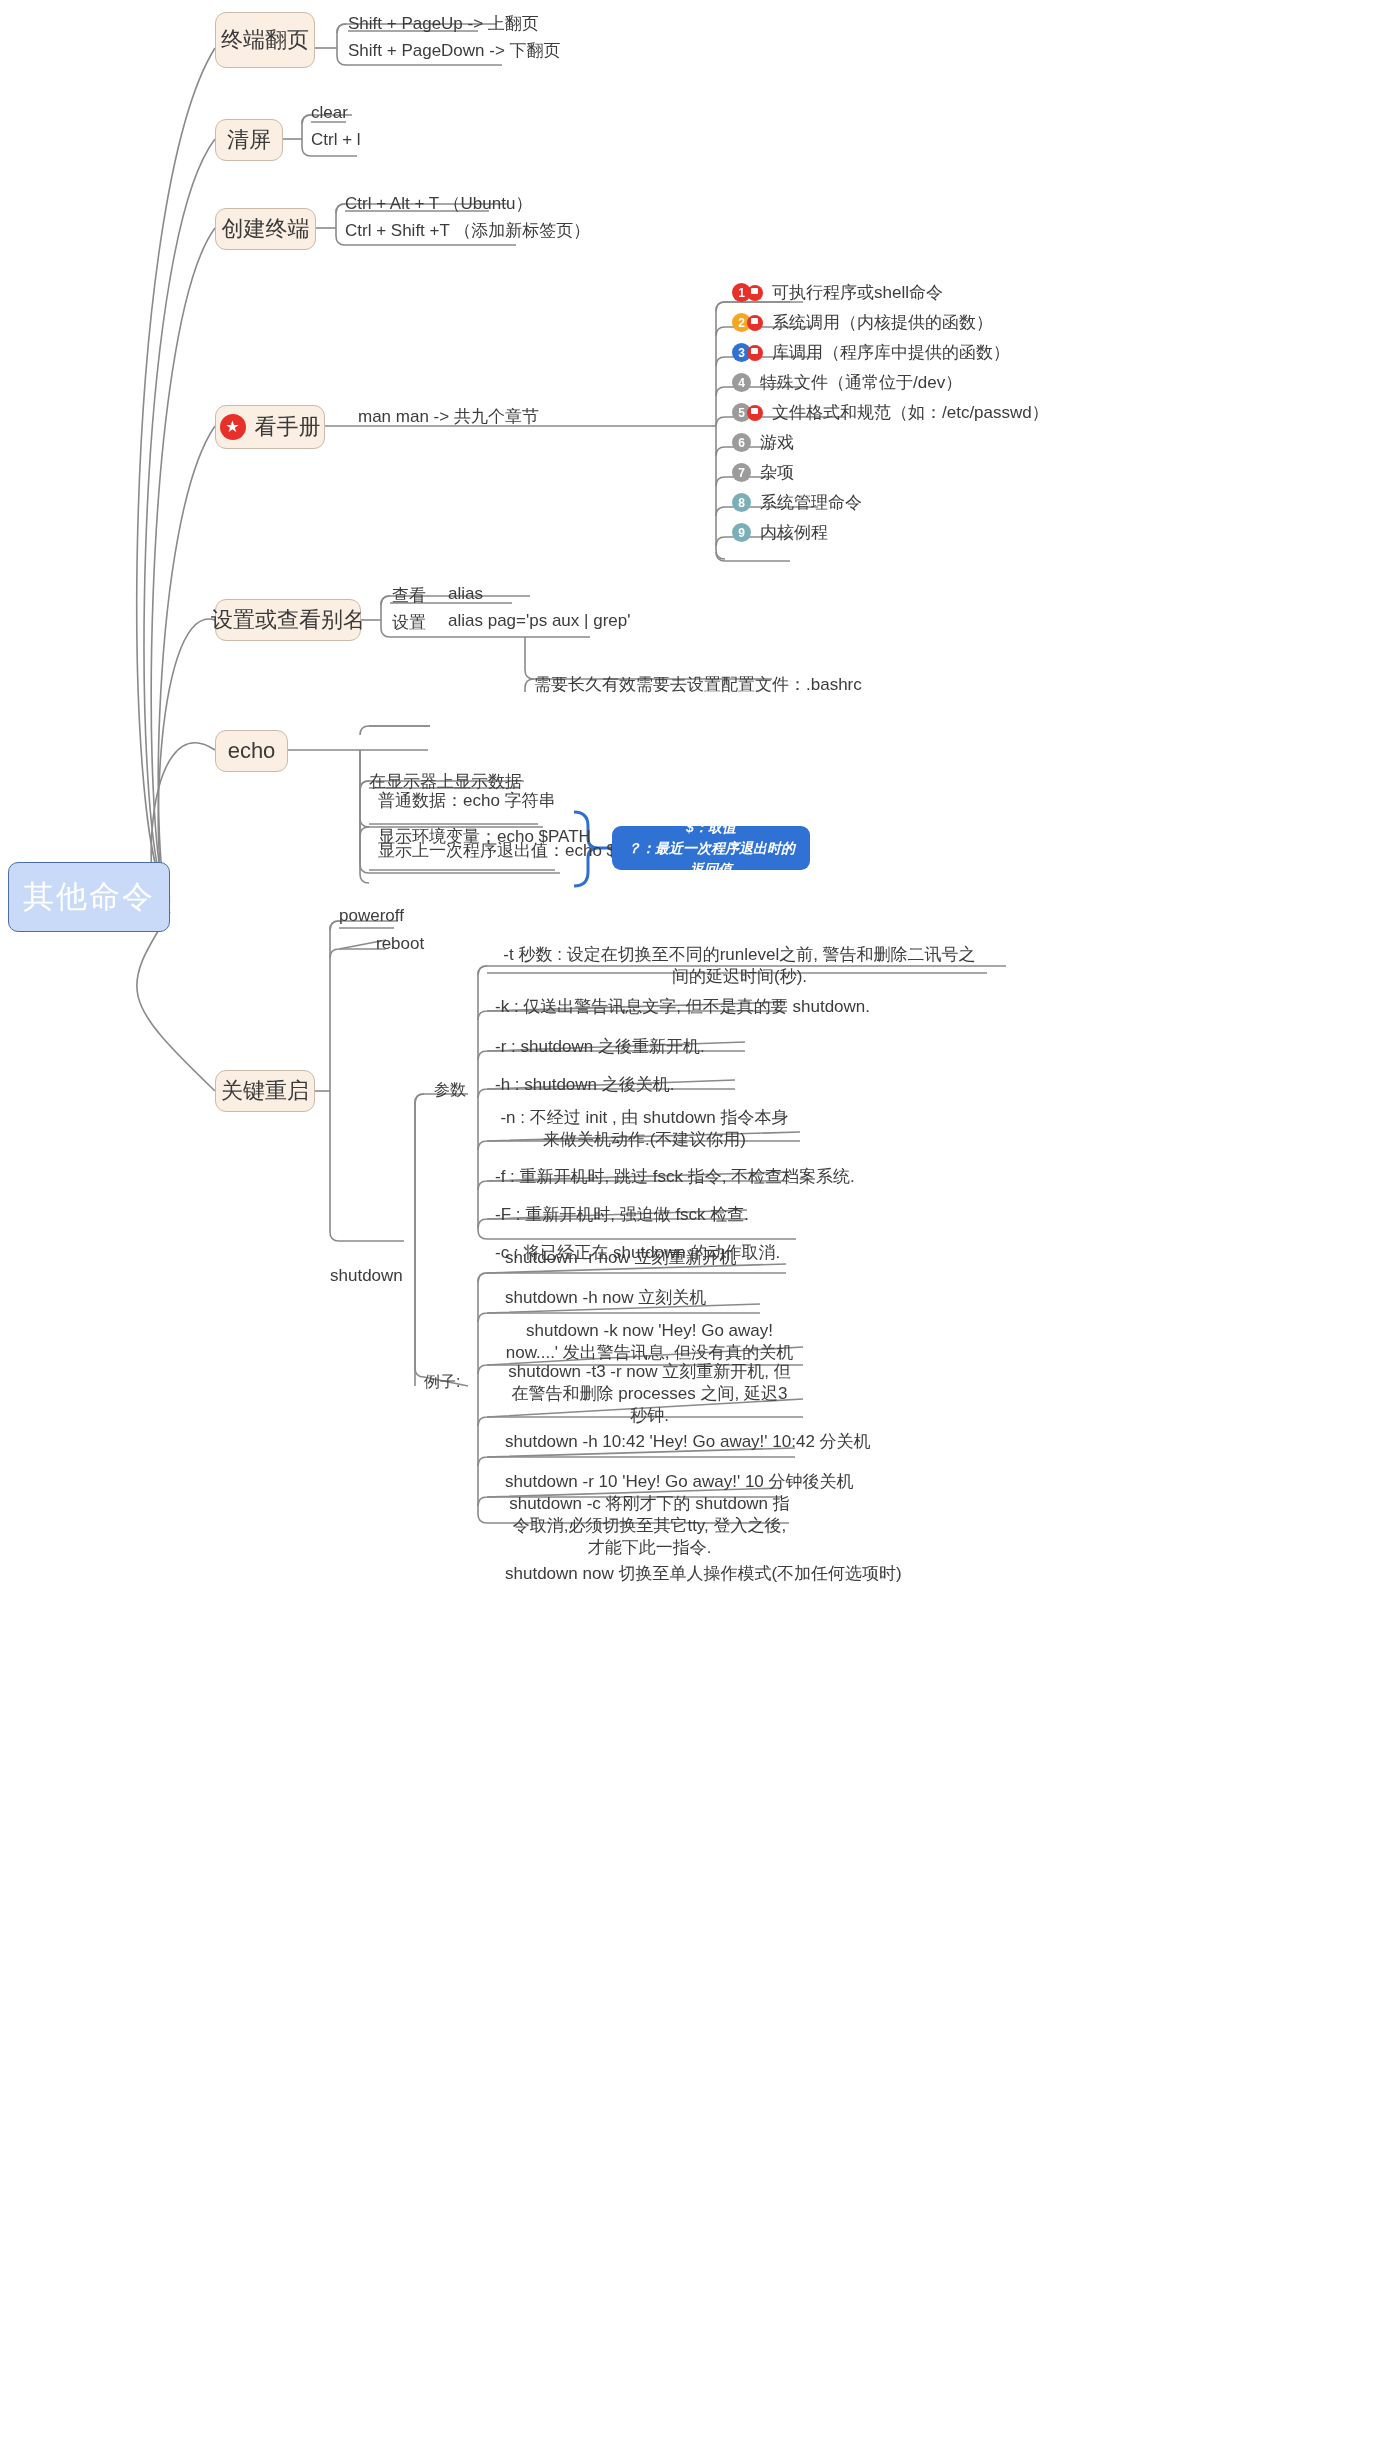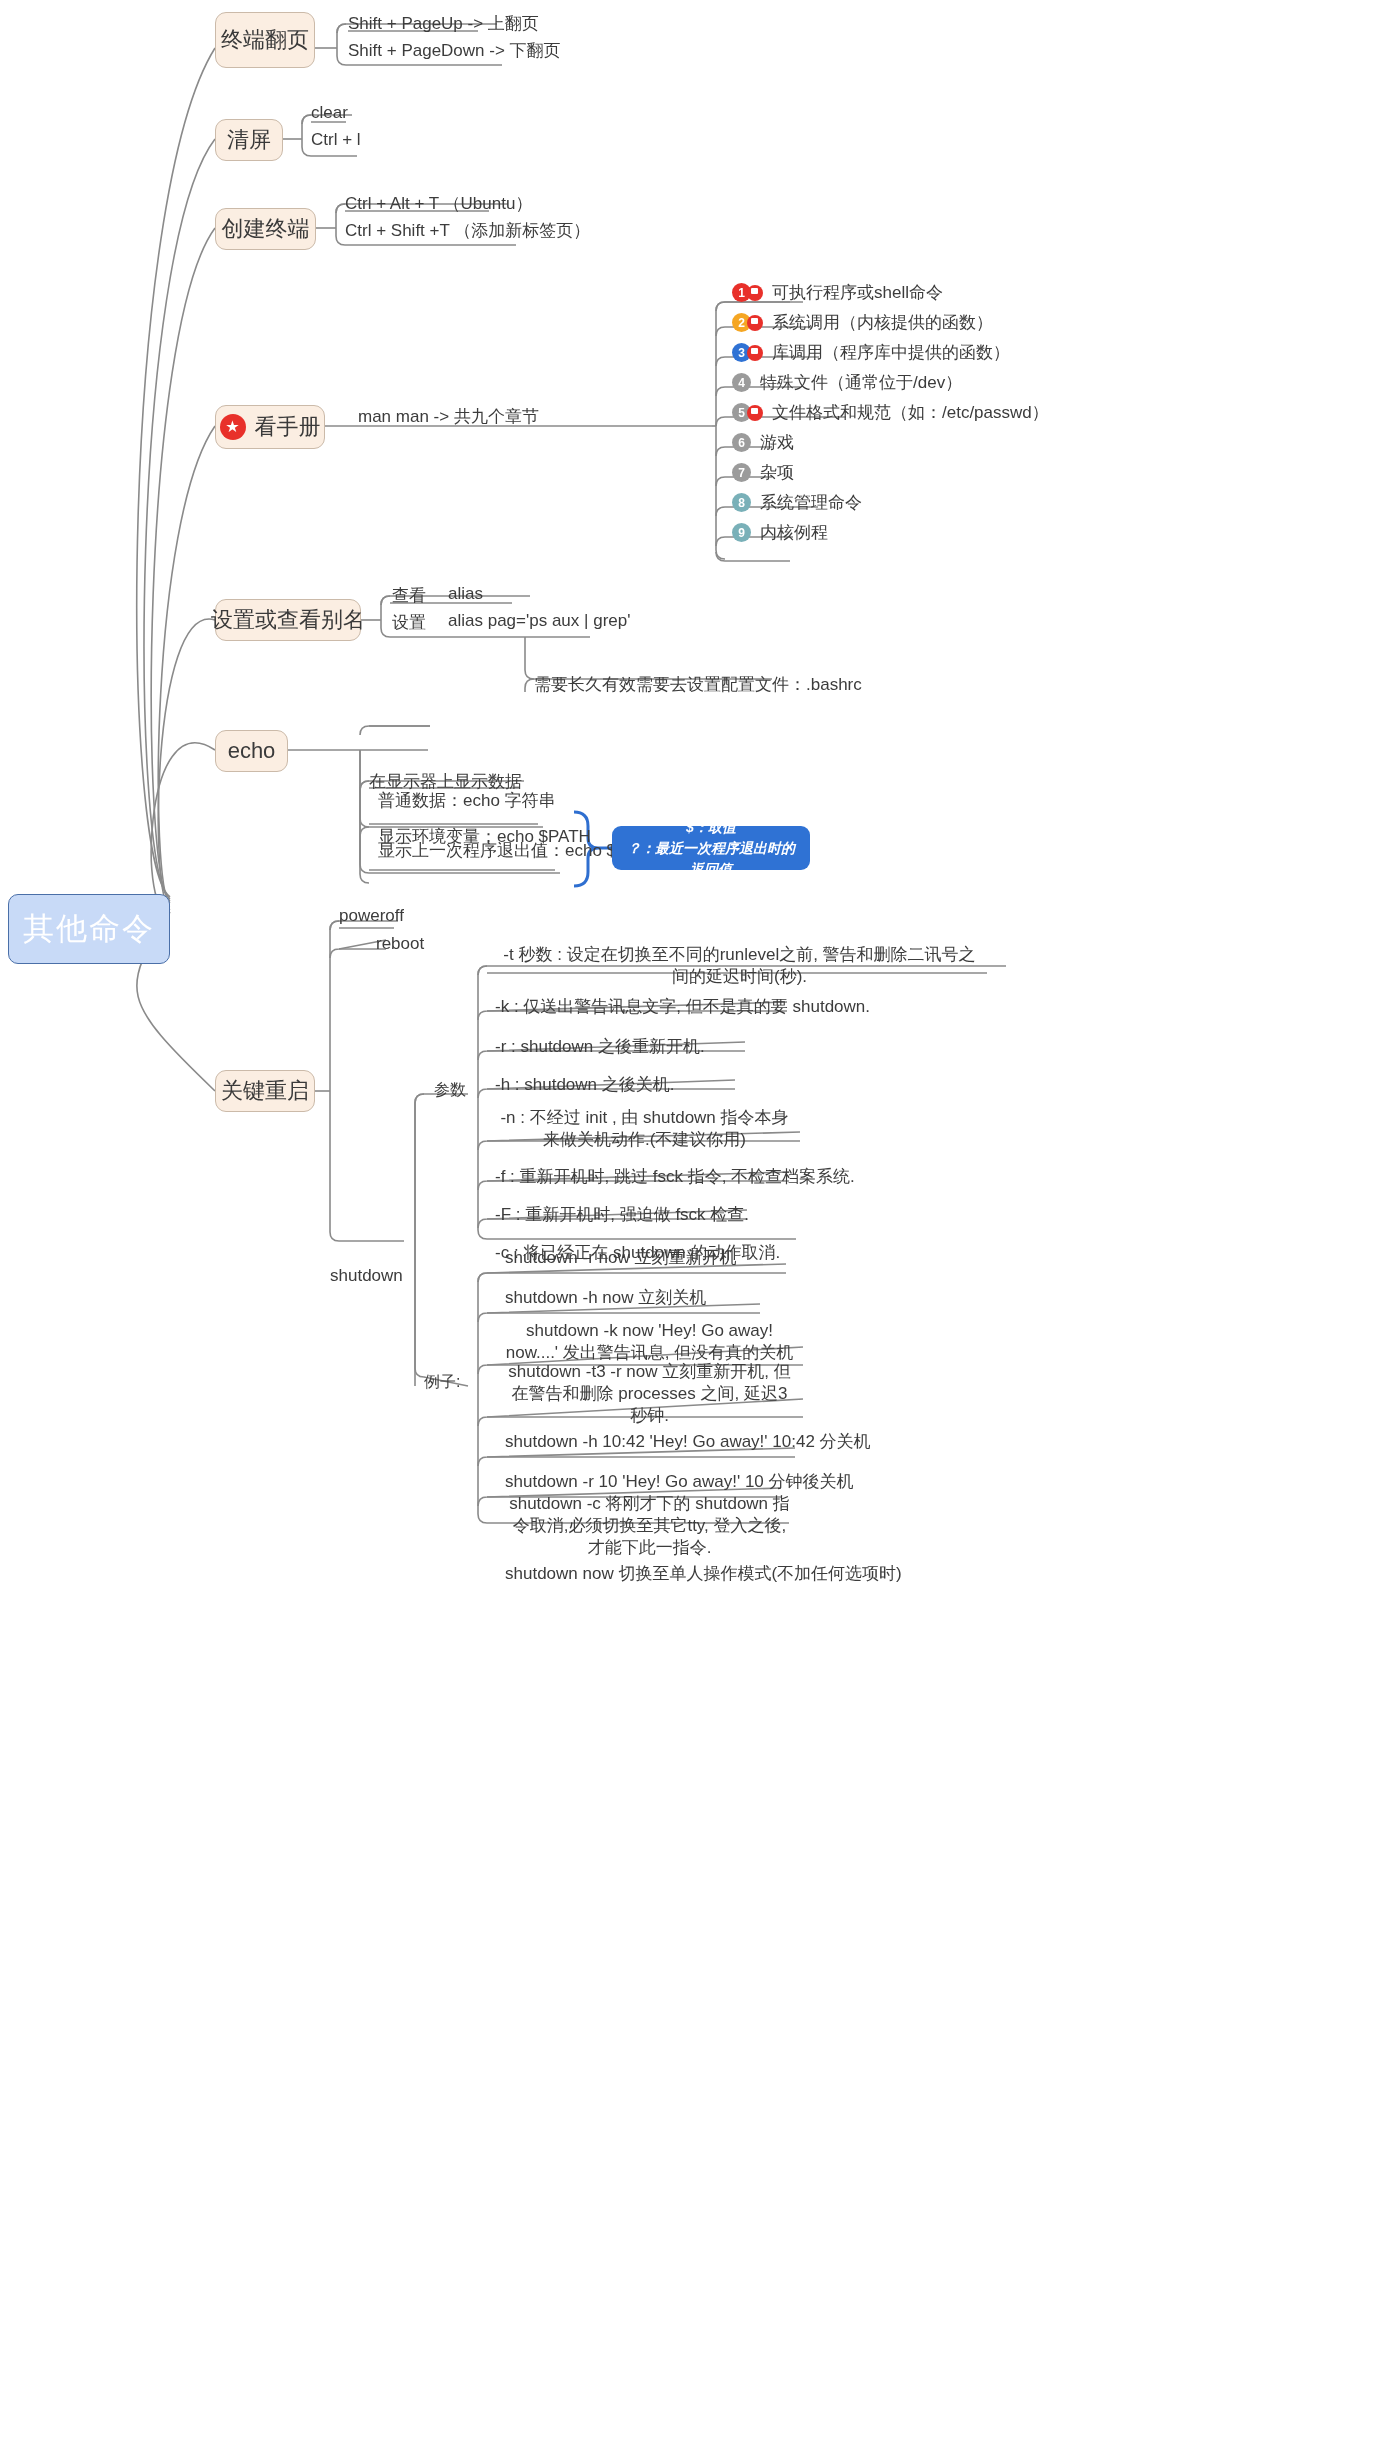--- a/index.html
+++ b/index.html
@@ -188,21 +188,21 @@
     <path d="M478 1374 q0 -9 9 -9 L 803 1347"></path>
     <path d="M487 1365 L 803 1365" class="thin"></path>
     <path d="M478 1426 q0 -9 9 -9 L 803 1399"></path>
     <path d="M487 1417 L 803 1417" class="thin"></path>
     <path d="M478 1466 q0 -9 9 -9 L 795 1448"></path>
     <path d="M487 1457 L 795 1457" class="thin"></path>
     <path d="M478 1506 q0 -9 9 -9 L 781 1488"></path>
     <path d="M487 1497 L 781 1497" class="thin"></path>
   </svg>
 
-  <div class="node root" style="left: 8px; top: 862px; width: 162px; height: 70px; background: rgb(200, 218, 247); color: rgb(255, 255, 255); margin-top: 32px;">其他命令</div>
+  <div class="node root" style="left: 8px; top: 862px; width: 162px; height: 70px; background: rgb(200, 218, 247); color: rgb(255, 255, 255);">其他命令</div>
 
   <div class="node lvl1" style="left:215px;top:12px;width:100px;height:56px;">终端翻页</div>
   <div class="plain" style="left:348px;top:12px;">Shift + PageUp -&gt; 上翻页</div>
   <div class="plain" style="left:348px;top:39px;">Shift + PageDown -&gt; 下翻页</div>
 
   <div class="node lvl1" style="left:215px;top:119px;width:68px;height:42px;">清屏</div>
   <div class="plain" style="left:311px;top:103px;">clear</div>
   <div class="plain" style="left:311px;top:130px;">Ctrl + l</div>
 
   <div class="node lvl1" style="left:215px;top:208px;width:101px;height:42px;">创建终端</div>

